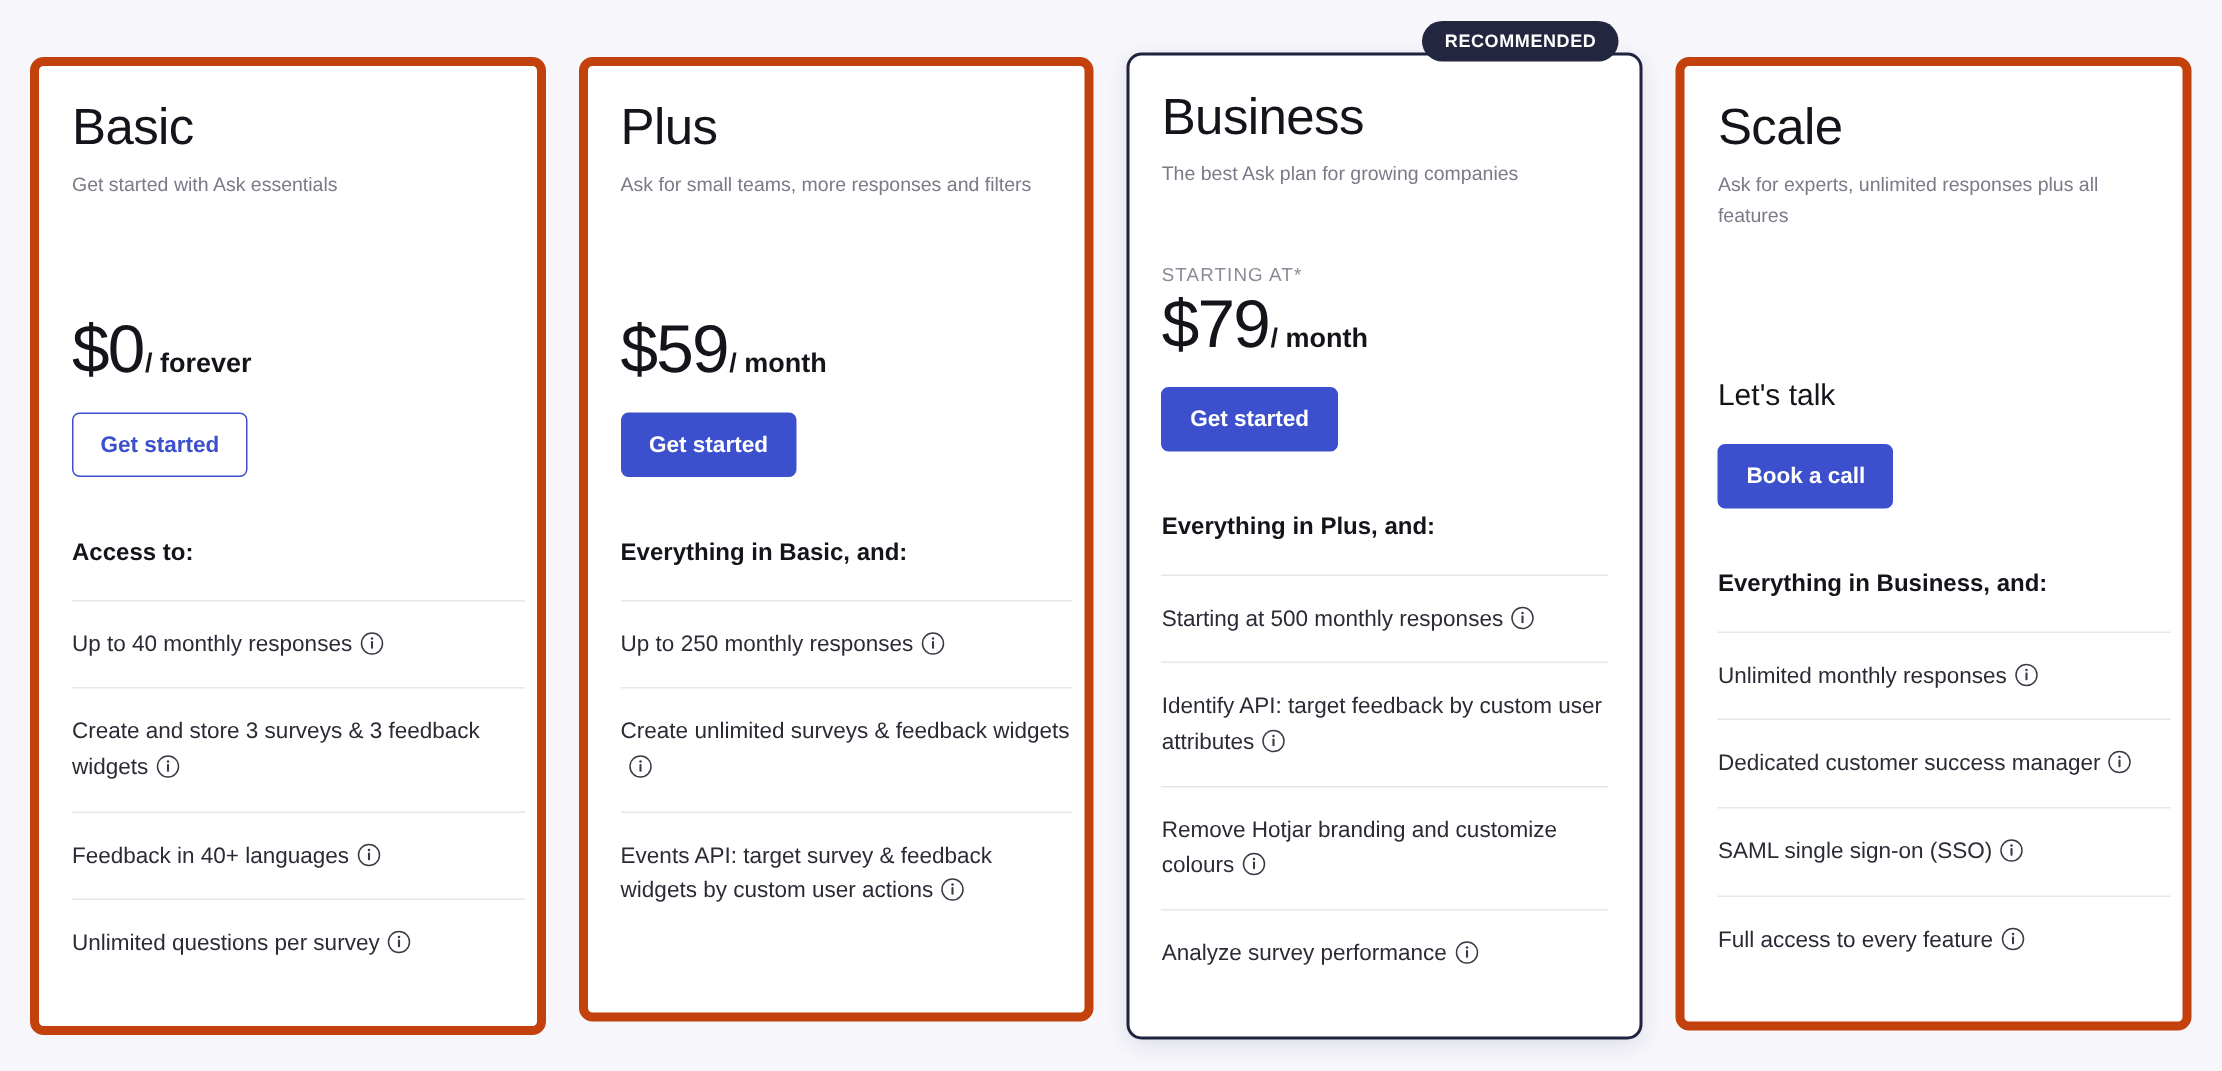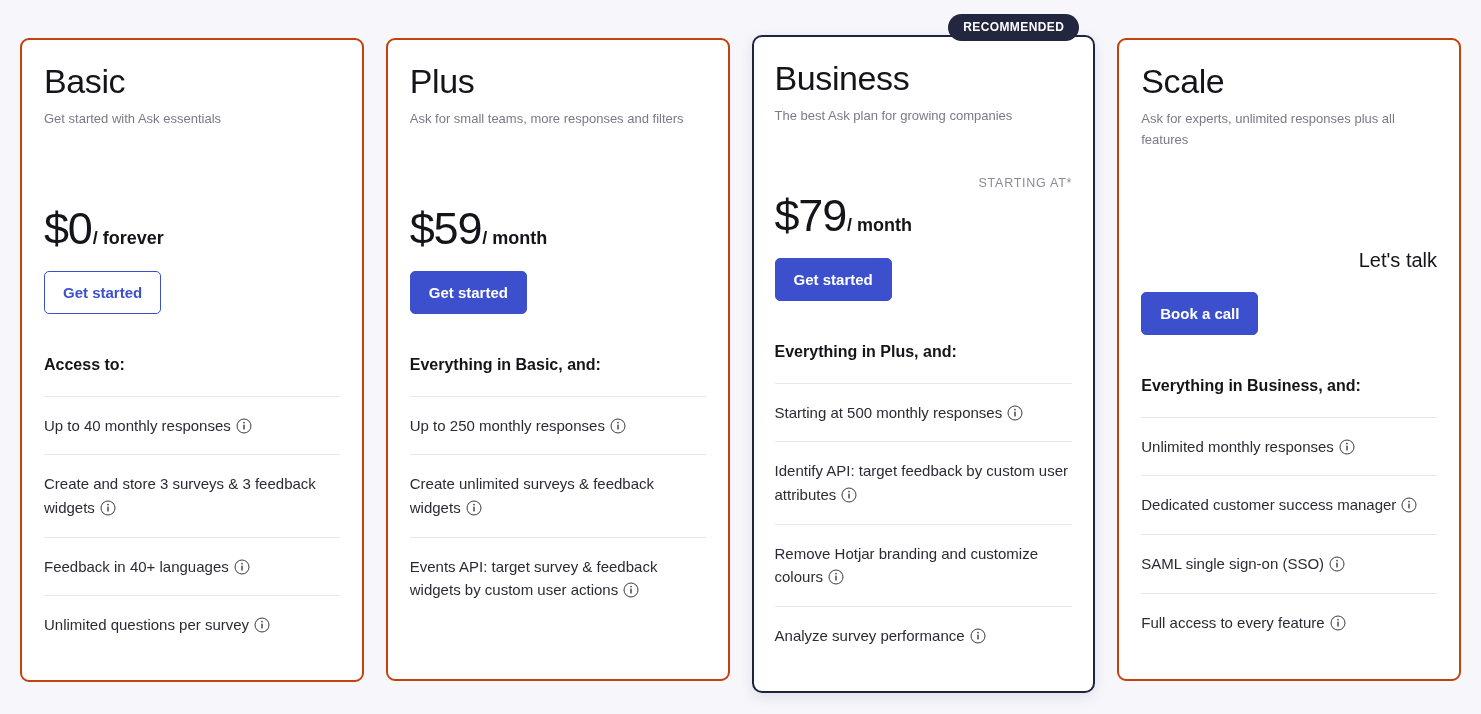--- a/index.html
+++ b/index.html
@@ -24,23 +24,23 @@
     display: flex;
     gap: 22px;
     align-items: flex-start;
   }
 
   .plan-card {
     position: relative;
     width: 350px;
     min-height: 643px;
     background: #ffffff;
-    border: 2px solid #c2410c;
+    border: 6px solid #c2410c;
     border-radius: 9px;
-    padding: 24px 22px 26px 22px;
+    padding: 24px 8px 26px 22px;
     display: flex;
     flex-direction: column;
   }
 
   .plan-card.highlighted {
     border: 2.5px solid #1f2340;
     border-radius: 10px;
     margin-top: -3px;
     min-height: 649px;
     padding: 24px 21px 26px 21px;
@@ -77,21 +77,20 @@
     line-height: 1.62;
     max-width: 300px;
   }
 
   .price-block {
     margin-top: 26px;
     min-height: 96px;
     display: flex;
     flex-direction: column;
     justify-content: flex-end;
-    text-align: right;
   }
 
   .price-block.has-prefix { margin-top: 16px; }
 
   .price-prefix {
     font-size: 12.5px;
     color: #8b8b97;
     letter-spacing: 0.75px;
     margin-bottom: 3px;
   }

